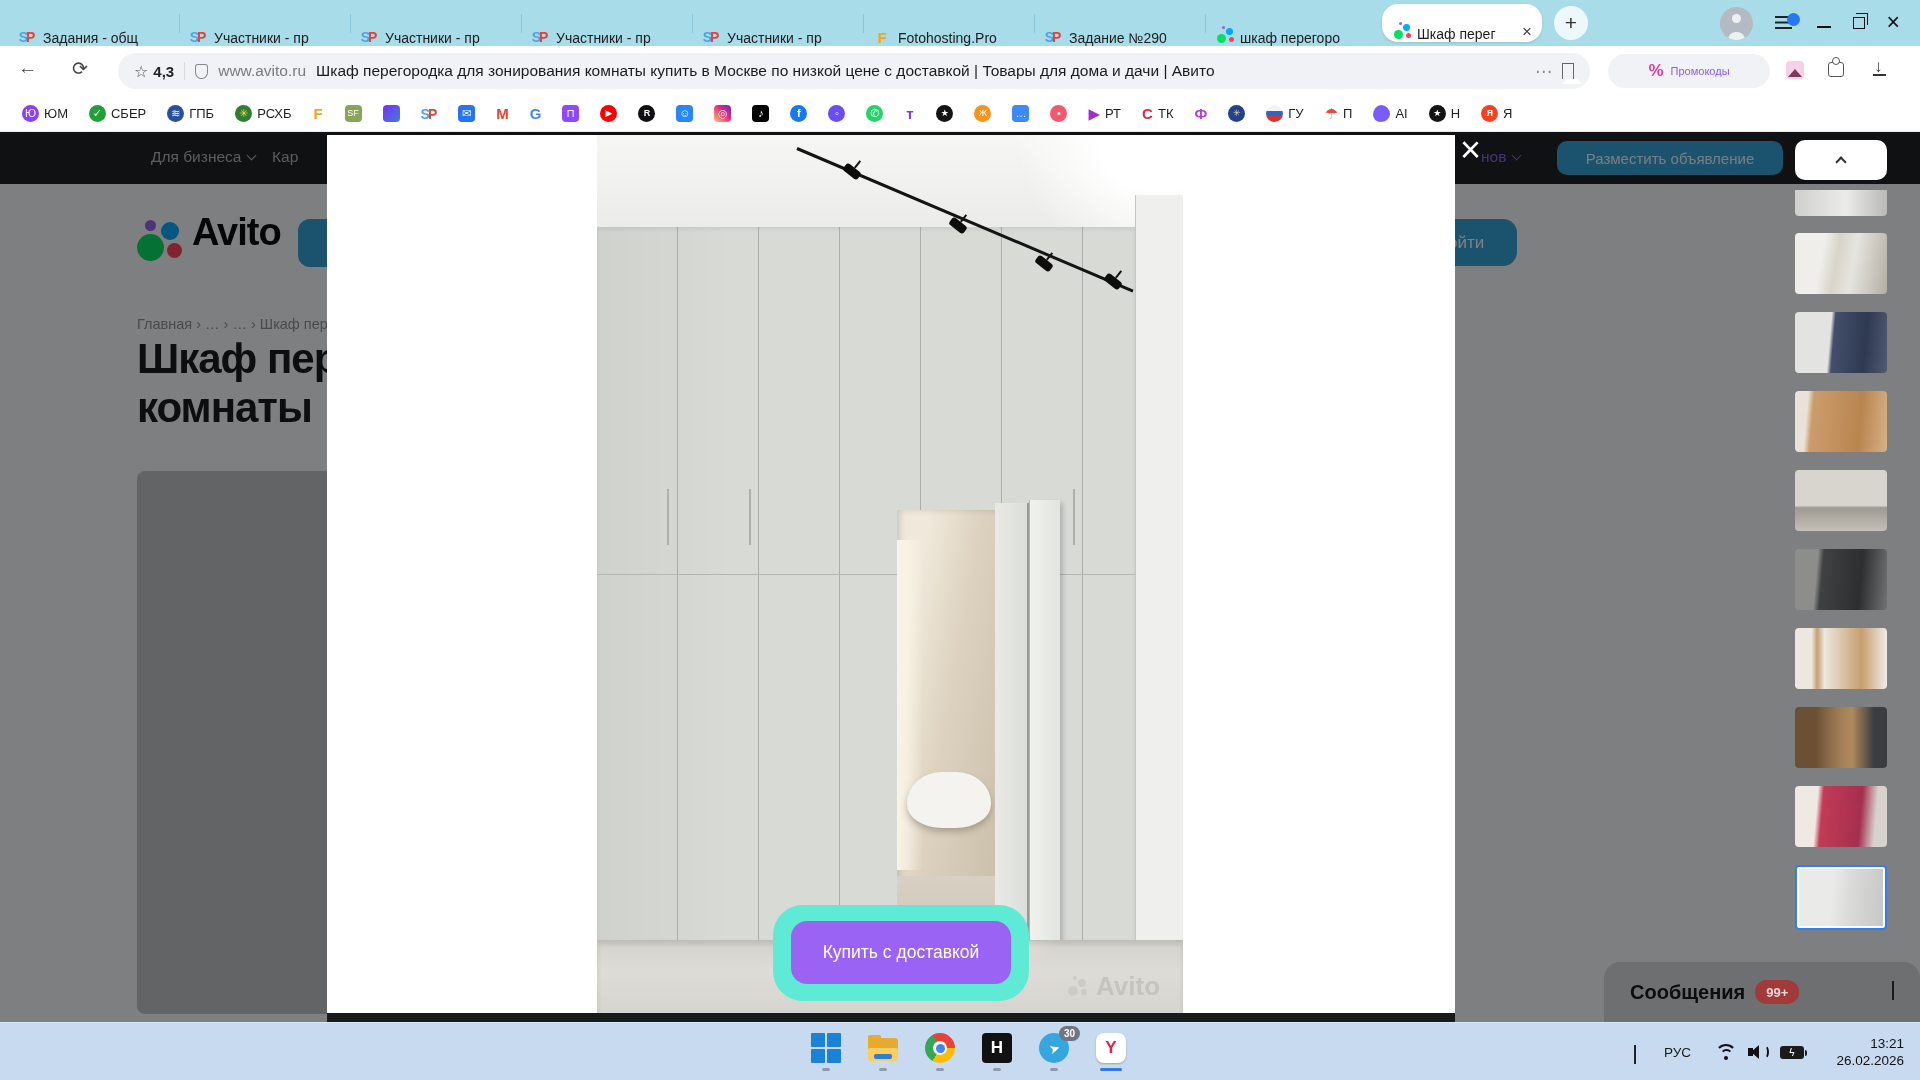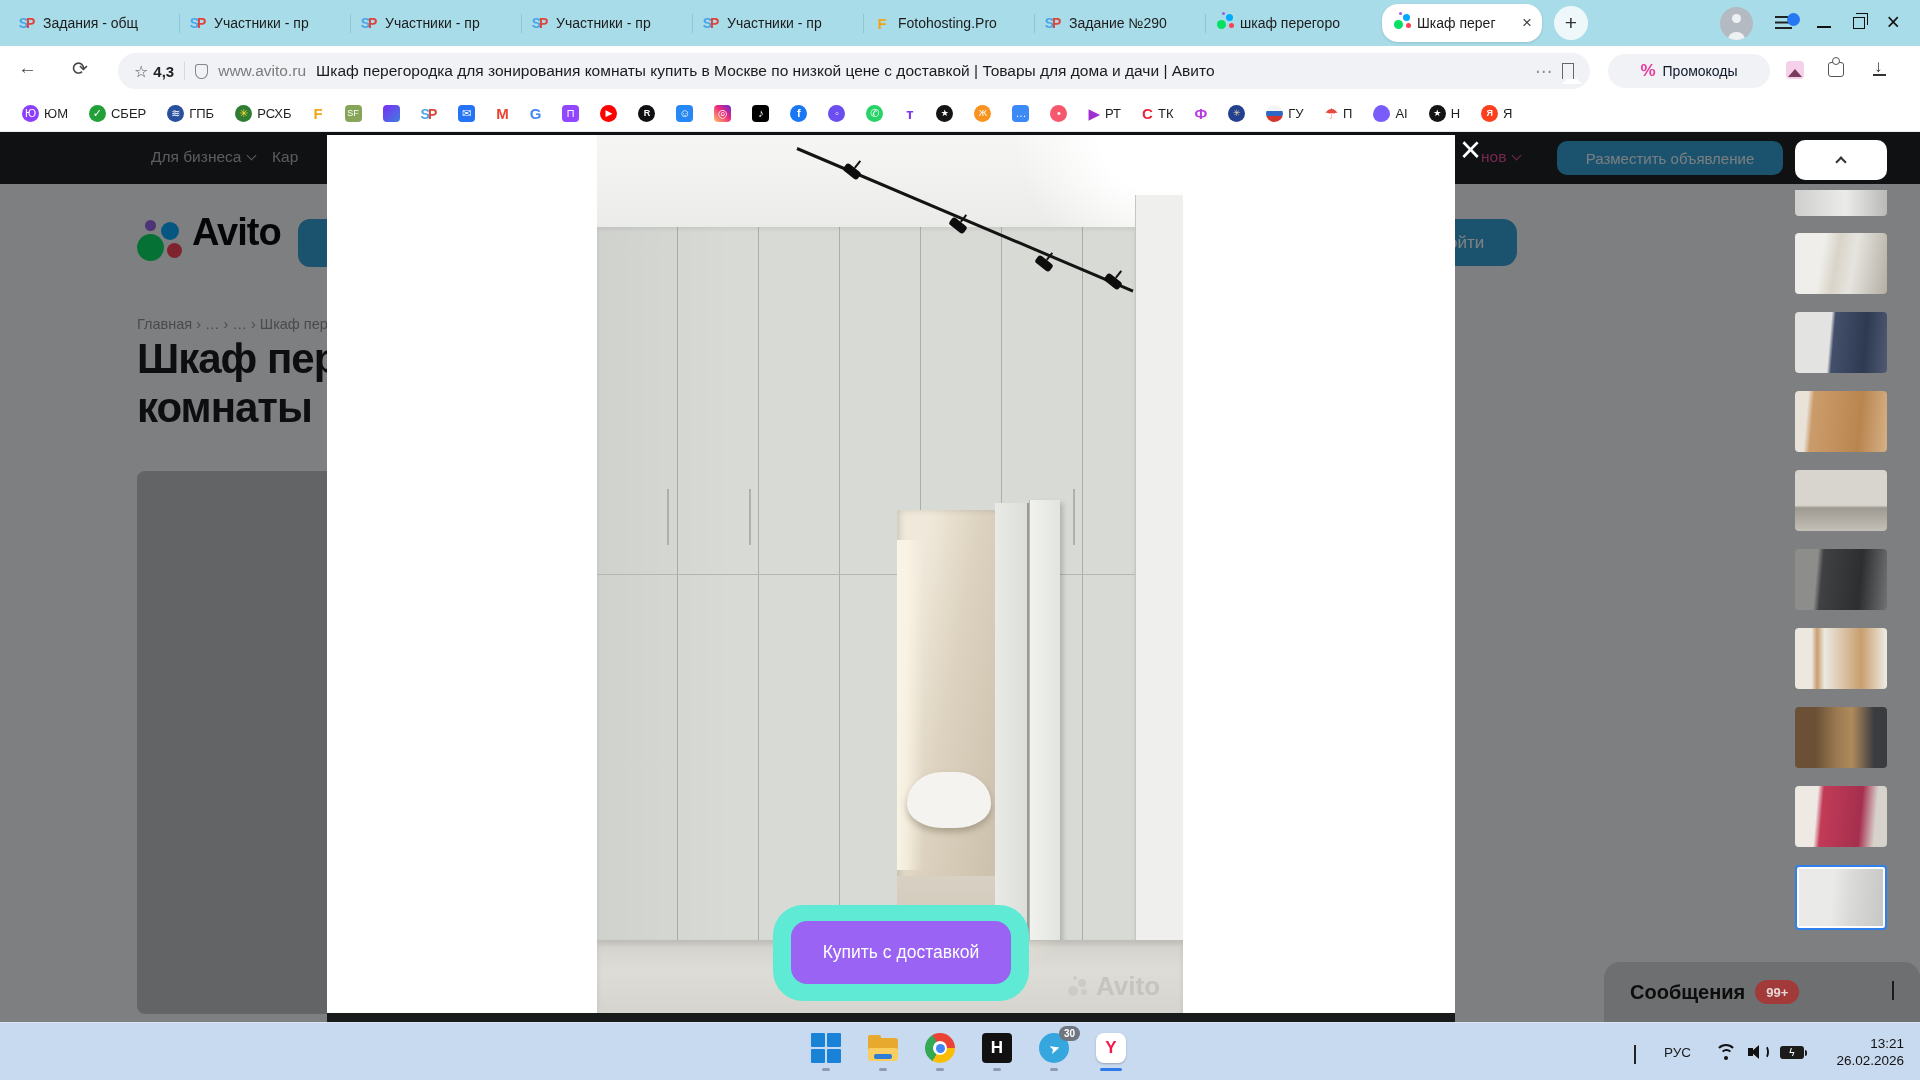--- a/index.html
+++ b/index.html
@@ -1,21 +1,21 @@
 <!DOCTYPE html>
 <html><head>
 <meta charset="utf-8">
 <style>
   html,body{margin:0;padding:0;background:#222;}
   *{box-sizing:border-box;font-family:"Liberation Sans","DejaVu Sans",sans-serif;}
   .screen{position:relative;width:1920px;height:1080px;overflow:hidden;background:#fff;}
 
   
   .tabbar{position:absolute;left:0;top:0;width:1920px;height:46px;background:#a9dce9;display:flex;align-items:center;padding-left:8px;z-index:40;}
-  .tab{width:171px;height:46px;display:flex;align-items:center;gap:7px;padding:0 10px;position:relative;flex:none;cursor:default;}
+  .tab{width:171px;height:46px;display:flex;align-items:flex-end;gap:7px;padding:0 10px;position:relative;flex:none;cursor:default;}
   .tab:not(.active)+.tab:not(.active)::before{content:"";position:absolute;left:0;top:14px;height:19px;width:1px;background:#8cc6d9;}
   .tab.active{background:#fff;border-radius:16px;height:38px;width:160px;margin-left:6px;box-shadow:0 1px 3px rgba(0,0,0,.12);}
   .tab-label{flex:1;overflow:hidden;white-space:nowrap;font-size:14px;color:#1c1c1c;
     -webkit-mask-image:linear-gradient(90deg,#000 80%,transparent);mask-image:linear-gradient(90deg,#000 80%,transparent);}
   .tab-close{font-size:17px;color:#444;flex:none;margin-left:-2px;}
   .tab-fav{width:18px;height:18px;flex:none;display:flex;align-items:center;justify-content:center;position:relative;}
   .fav-sp .tab-fav::before{content:"S";color:#4aa3e8;font-weight:700;font-size:14px;}
   .fav-sp .tab-fav::after{content:"P";color:#e0443a;font-weight:700;font-size:14px;margin-left:-2px;}
   .fav-f .tab-fav::before{content:"F";color:#f2a516;font-weight:800;font-size:15px;}
   .fav-avito .tab-fav::before{content:"";position:absolute;left:2px;bottom:3px;width:9px;height:9px;border-radius:50%;background:#04e061;
@@ -41,21 +41,21 @@
   .rating .star{font-size:16px;color:#555;font-weight:400;}
   .pilldiv{width:1px;height:18px;background:#d6d9dd;}
   .shield{width:13px;height:15px;border:1.7px solid #888;border-radius:3px 3px 45% 45%;flex:none;}
   .url{font-size:15.5px;color:#7b7b7b;white-space:nowrap;}
   .ptitle{font-size:15.5px;color:#1b1b1b;white-space:nowrap;overflow:hidden;text-overflow:ellipsis;width:1060px;}
   .more3{font-size:17px;color:#8a8a8a;margin-left:auto;}
   .flag{width:12px;height:16px;border:1.7px solid #666;border-bottom:none;position:relative;flex:none;}
   .flag::after{content:"";position:absolute;left:-1px;bottom:-5px;border:5px solid #fff;border-top:none;border-left-color:transparent;border-right-color:transparent;width:10px;}
   .promopill{position:absolute;left:1608px;top:8px;width:162px;height:34px;background:#f0f2f5;border-radius:17px;display:flex;align-items:center;justify-content:center;gap:7px;}
   .pct{color:#e8399c;font-size:17px;font-weight:700;}
-  .promotext{font-size:14px;color:#0f172a;}
+  .promotext{font-size:11px;color:#8b5cf6;}
   .imgico{position:absolute;left:1786px;top:15px;width:18px;height:18px;border-radius:4px;background:#f6cfe8;overflow:hidden;}
   .imgico::before{content:"";position:absolute;left:2px;bottom:2px;border-left:7px solid transparent;border-right:7px solid transparent;border-bottom:8px solid #7a3b5e;}
   .puzzle{position:absolute;left:1828px;top:16px;width:16px;height:15px;border:1.9px solid #555;border-radius:3px;}
   .puzzle::before{content:"";position:absolute;left:3px;top:-6px;width:6px;height:6px;border:1.9px solid #555;border-radius:50%;background:#fff;}
   .dlico{position:absolute;left:1874px;top:11px;font-size:17px;color:#333;}
   .dlico::after{content:"";position:absolute;left:-1px;bottom:1px;width:13px;height:2px;background:#333;}
 
   
   .bmbar{position:absolute;left:0;top:96px;width:1920px;height:36px;background:#fff;border-bottom:1px solid #e9ebee;display:flex;align-items:center;gap:21px;padding:0 0 0 22px;z-index:40;}
   .bm{display:flex;align-items:center;gap:5px;font-size:13px;color:#1f1f1f;flex:none;}
@@ -439,21 +439,21 @@
 
   <div class="page">
     <div class="sitenav">
       <span class="snav-item" style="left:151px">
           <span>Для бизнеса</span>
           <span class="chevd"></span>
         </span>
       <span class="snav-item" style="left:272px">
           <span>Кар</span>
         </span>
-      <span class="snav-item" style="left:1481px;color:#ec4899">
+      <span class="snav-item" style="left:1481px;color:#8b5cf6">
           <span>нов</span>
           <span class="chevd"></span>
         </span>
       <div class="postbtn">Разместить объявление</div>
     </div>
     <div class="logodots">
       <span class="ld" style="left:8px;top:2px;width:11px;height:11px;background:#965eeb"></span>
       <span class="ld" style="left:24px;top:4px;width:18px;height:18px;background:#00aaff"></span>
       <span class="ld" style="left:0;top:16px;width:27px;height:27px;background:#04e061"></span>
       <span class="ld" style="left:30px;top:25px;width:15px;height:15px;background:#ff4053"></span>

